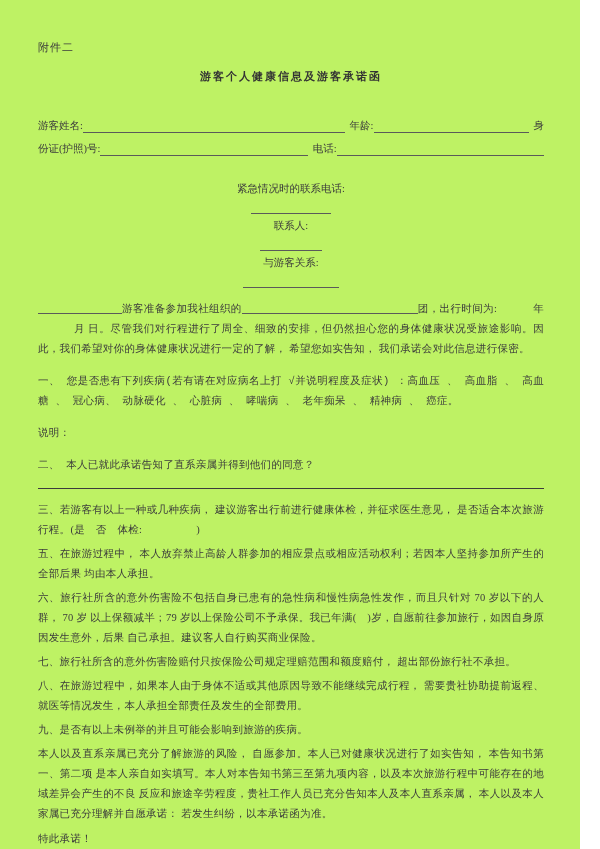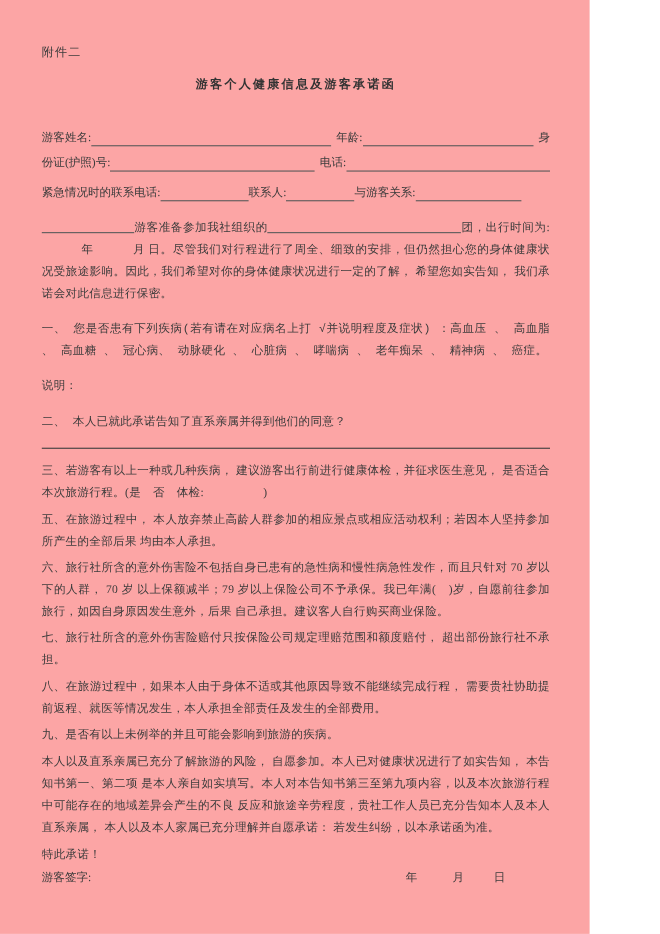--- a/index.html
+++ b/index.html
@@ -1,19 +1,19 @@
 <!DOCTYPE html>
 <html><head>
 <meta charset="utf-8">
 <style>
   html,body{margin:0;padding:0;background:#ffffff;}
   .page{
     position:relative;
-    width:536px;height:849px;
-    background:#fca5a5;
+    width:580px;height:849px;
+    background:#bef264;
     box-sizing:border-box;
     padding:40px 36px 0 38px;
     font-family:"Liberation Serif","DejaVu Serif",serif;
     color:#3b3b3b;
     font-size:10.5px;
     overflow:hidden;
   }
   .attachment{font-size:11px;letter-spacing:1px;}
   .title{
     text-align:center;
@@ -32,21 +32,21 @@
   }
   .blank{
     display:inline-block;
     border-bottom:1px solid #5a5a5a;
     height:13px;
     vertical-align:-2px;
   }
   .b-grow{flex:1 1 auto;}
   .lbl{flex:0 0 auto;}
   .gap-l{margin-left:5px;}
-  .emg-row{margin-top:4px;}
+  .emg-row{margin-top:17px;flex-direction:column;}
   .para{
     margin:0;
     line-height:20px;
     text-align:justify;
     letter-spacing:0.3px;
   }
   .intro{margin-top:11px;}
   .ymd{display:inline-block;margin-left:36px;}
   .clause{margin-top:4px;}
   .tight{margin-top:12px;font-family:Liberation Mono, monospace;}

